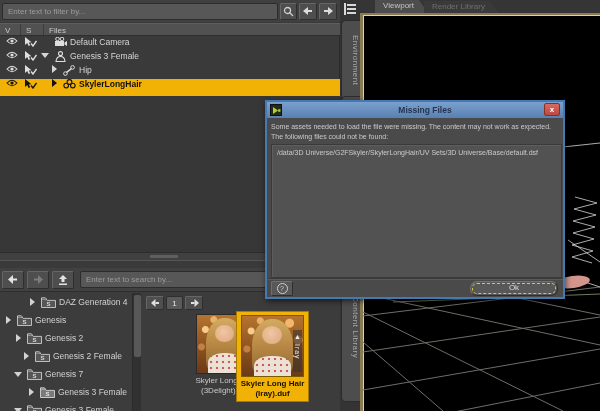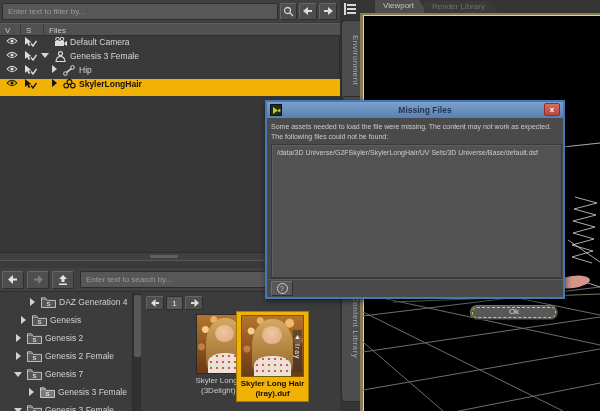--- a/index.html
+++ b/index.html
@@ -95,21 +95,21 @@
   .titlebar { position:absolute; left:0; top:0; width:296px; height:16px; background:linear-gradient(180deg,#7ba0cd,#5880b2); display:flex; align-items:center; }
   .title-icon { width:12px; height:12px; margin-left:3px; background:#222c18; border:1px solid #111; display:flex; align-items:center; justify-content:center; }
   .title-text { position:absolute; left:0; right:0; text-align:center; font-size:8.5px; font-weight:bold; color:#26354f;margin-left:20px; }
   .close-btn { position:absolute; right:3px; top:1px; width:16px; height:13px; background:linear-gradient(180deg,#d96a60,#b94a42); border:1px solid #8a2f28; border-radius:2px; color:#fff; font-size:8px; font-weight:bold; line-height:11px; text-align:center; }
   .dlg-msg { position:absolute; left:4px; top:20px; width:290px; font-size:7px; line-height:10px; color:#cbcbcb; white-space:nowrap; }
   .dlg-list { position:absolute; left:4px; top:42px; width:291px; height:134px; background:#525252; border:1px solid #3a3a3a; box-shadow:inset 1px 1px 0 #5e5e5e; }
   .dlg-path { font-size:7px; color:#cbcbcb; padding:4px 0 0 5px; white-space:nowrap; }
   .dlg-footer { position:absolute; left:0; bottom:0; width:296px; height:19px; border-top:1px solid #3a3a3a; box-shadow:0 1px 0 #5a5a5a inset; }
   .help-btn { position:absolute; left:4px; top:2px; width:22px; height:15px; background:#585858; border:1px solid #2e2e2e; border-top-color:#707070; border-left-color:#707070; border-radius:2px; color:#cfcfcf; font-size:8px; text-align:center; line-height:13px; }
   .help-btn .circ { display:inline-block; width:11px; height:11px; border:1px solid #cfcfcf; border-radius:50%; line-height:9px; font-size:7px; }
-  .ok-btn { position:absolute; right:5px; top:2px; width:88px; height:15px; background:#585858; border:1px solid #2e2e2e; border-top-color:#707070; border-left-color:#707070; border-radius:7px; color:#dcdcdc; font-size:8px; text-align:center; line-height:12px; outline:1px dashed #d8c84a; outline-offset:-3px;margin-top:24px; }
+  .ok-btn { position:absolute; right:5px; top:2px; width:88px; height:15px; background:#585858; border:1px solid #2e2e2e; border-top-color:#707070; border-left-color:#707070; border-radius:7px; color:#dcdcdc; font-size:8px; text-align:center; line-height:12px; outline:1px dashed #d8c84a; outline-offset:-3px; }
 </style>
 </head>
 <body>
 
 <div id="scene-pane" class="abs">
   <div class="filter-row">
     <input id="scene-filter" class="text-input" placeholder="Enter text to filter by..." style="">
     <span class="tool-btn w16">
       <svg width="11" height="11" viewBox="0 0 11 11">
           <circle cx="4.5" cy="4.5" r="3" fill="none" stroke="#cfcfcf" stroke-width="1.3"></circle>
@@ -267,21 +267,21 @@
     <span class="arrow right"></span>
     <span class="nicon" style="width:18px">
           <svg width="15" height="11" viewBox="0 0 15 11">
             <path d="M0.5 2 L5 2 L6.2 3.4 L14.5 3.4 L14.5 10.5 L0.5 10.5 Z" fill="#565656" stroke="#dcdcdc" stroke-width="0.8"></path>
             <path d="M0.5 2 L0.5 0.8 L4.4 0.8 L5.4 2" fill="#565656" stroke="#dcdcdc" stroke-width="0.8"></path>
             <text x="7.5" y="9.3" font-size="6" font-weight="bold" fill="#dcdcdc" text-anchor="middle" font-family="Liberation Sans, sans-serif">S</text>
           </svg>
         </span>
     <span class="nlabel">DAZ Generation 4</span>
   </div>
-      <div class="lrow" style="padding-left:19px">
+      <div class="lrow" style="padding-left:4px">
     <span class="arrow right"></span>
     <span class="nicon" style="width:18px">
           <svg width="15" height="11" viewBox="0 0 15 11">
             <path d="M0.5 2 L5 2 L6.2 3.4 L14.5 3.4 L14.5 10.5 L0.5 10.5 Z" fill="#565656" stroke="#dcdcdc" stroke-width="0.8"></path>
             <path d="M0.5 2 L0.5 0.8 L4.4 0.8 L5.4 2" fill="#565656" stroke="#dcdcdc" stroke-width="0.8"></path>
             <text x="7.5" y="9.3" font-size="6" font-weight="bold" fill="#dcdcdc" text-anchor="middle" font-family="Liberation Sans, sans-serif">S</text>
           </svg>
         </span>
     <span class="nlabel">Genesis</span>
   </div>
@@ -289,21 +289,21 @@
     <span class="arrow right"></span>
     <span class="nicon" style="width:18px">
           <svg width="15" height="11" viewBox="0 0 15 11">
             <path d="M0.5 2 L5 2 L6.2 3.4 L14.5 3.4 L14.5 10.5 L0.5 10.5 Z" fill="#565656" stroke="#dcdcdc" stroke-width="0.8"></path>
             <path d="M0.5 2 L0.5 0.8 L4.4 0.8 L5.4 2" fill="#565656" stroke="#dcdcdc" stroke-width="0.8"></path>
             <text x="7.5" y="9.3" font-size="6" font-weight="bold" fill="#dcdcdc" text-anchor="middle" font-family="Liberation Sans, sans-serif">S</text>
           </svg>
         </span>
     <span class="nlabel">Genesis 2</span>
   </div>
-      <div class="lrow" style="padding-left:14px">
+      <div class="lrow" style="padding-left:22px">
     <span class="arrow right"></span>
     <span class="nicon" style="width:18px">
           <svg width="15" height="11" viewBox="0 0 15 11">
             <path d="M0.5 2 L5 2 L6.2 3.4 L14.5 3.4 L14.5 10.5 L0.5 10.5 Z" fill="#565656" stroke="#dcdcdc" stroke-width="0.8"></path>
             <path d="M0.5 2 L0.5 0.8 L4.4 0.8 L5.4 2" fill="#565656" stroke="#dcdcdc" stroke-width="0.8"></path>
             <text x="7.5" y="9.3" font-size="6" font-weight="bold" fill="#dcdcdc" text-anchor="middle" font-family="Liberation Sans, sans-serif">S</text>
           </svg>
         </span>
     <span class="nlabel">Genesis 2 Female</span>
   </div>

